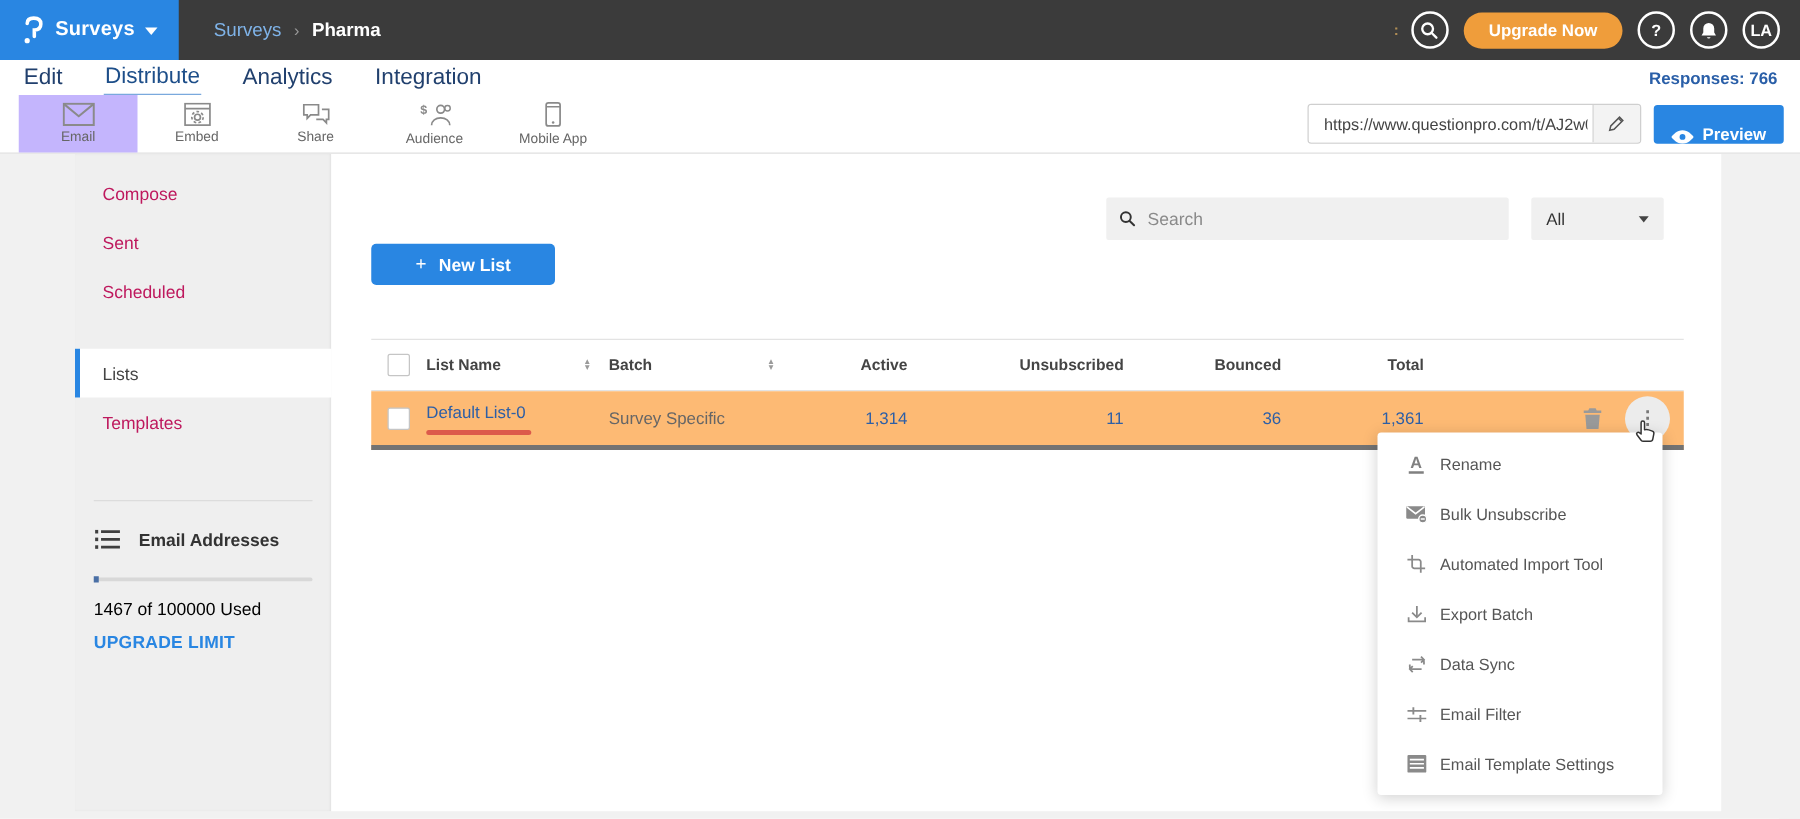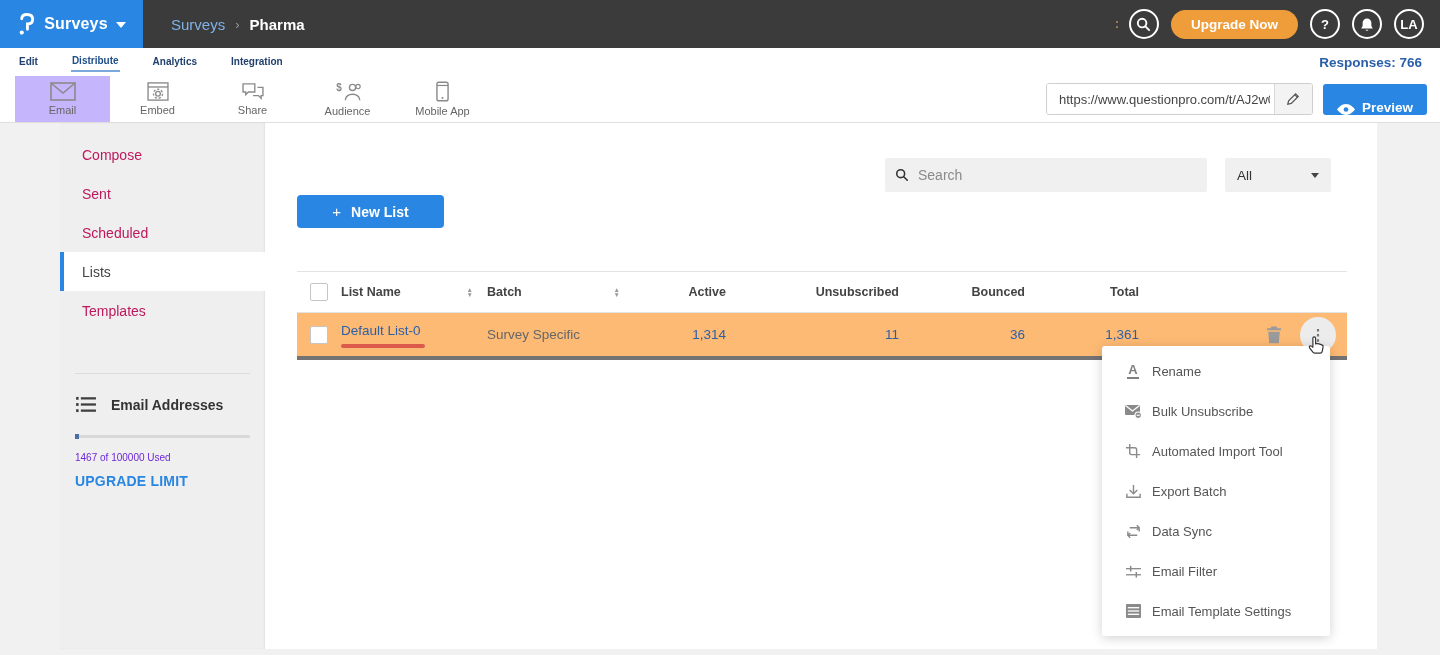--- a/index.html
+++ b/index.html
@@ -39,21 +39,21 @@
   .upgrade-btn {
     height:29px; padding:0 20px; border-radius:15px; background:#ef9d3b;
     color:#fff; font-weight:700; font-size:13.5px; border:none; display:flex;
     align-items:center; cursor:pointer;
   }
   
   .tabbar {
     position:absolute; left:0; top:48px; width:1440px; height:28px; background:#fff;
     display:flex; align-items:center; gap:32px; padding:0 18px; z-index:4;
   }
-  .tab { font-size:10px; font-weight:700; color:#21406e; cursor:pointer; padding:3px 1px 4px; }
+  .tab { font-size:18px; font-weight:400; color:#21406e; cursor:pointer; padding:3px 1px 4px; }
   .tab.active { color:#1d4e89; border-bottom:2px solid #7aa9dd; }
   .responses { margin-left:auto; font-size:13.5px; font-weight:700; color:#2a5fa8; }
   
   .toolbar {
     position:absolute; left:0; top:76px; width:1440px; height:47px; background:#fff;
     border-bottom:1px solid #dfdfdf; display:flex; align-items:stretch; z-index:4;
   }
   .channels { display:flex; margin-left:15px; }
   .channel {
     width:95px; display:flex; flex-direction:column; align-items:center;
@@ -85,30 +85,30 @@
     position:absolute; left:60px; top:0; width:205px; height:526px;
     background:#efefef; box-shadow:-1px 0 2px rgba(0,0,0,.06) inset;
   }
   .main { position:absolute; left:265px; top:0; width:1112px; height:526px; background:#fff; }
   
   .side-items { padding-top:12px; }
   .side-item {
     height:39px; display:flex; align-items:center; padding-left:22px;
     font-size:14px; color:#be185d; cursor:pointer; position:relative;
   }
-  .side-item.active { background:#fff; color:#444; }
+  .side-item.active { background:#fff; color:#444;margin-top:27px; }
   .side-item.active::before {
     content:""; position:absolute; left:0; top:0; width:4px; height:39px; background:#2986e2;
   }
   .email-addresses { margin:43px 15px 0; border-top:1px solid #dcdcdc; padding-top:22px; }
   .ea-head { display:flex; align-items:center; gap:14px; padding-left:1px; }
   .ea-title { font-size:14px; font-weight:700; color:#333; }
   .ea-progress { margin-top:22px; height:3px; background:#d8d8d8; border-radius:2px; position:relative; }
   .ea-progress .fill { position:absolute; left:0; top:-1px; height:5px; width:4px; background:#4a6fa5; }
-  .ea-usage { margin-top:14px; font-size:10px; color:#6d28d9; }
+  .ea-usage { margin-top:14px; font-size:14px; color:#000000; }
   .ea-upgrade { margin-top:10px; font-size:14px; font-weight:700; color:#2986e2; cursor:pointer; letter-spacing:.2px; }
   
   .search-row { display:flex; justify-content:flex-end; align-items:center; gap:18px; margin:35px 46px 0 12px;padding-left:12px; }
   .search-box {
     width:322px; height:34px; background:#f0f0f0; border-radius:2px;
     display:flex; align-items:center; padding:0 10px; gap:9px;
   }
   .search-box input {
     border:none; outline:none; background:transparent; font-size:14px; color:#444;
     width:100%; font-family:"Liberation Sans", sans-serif;

